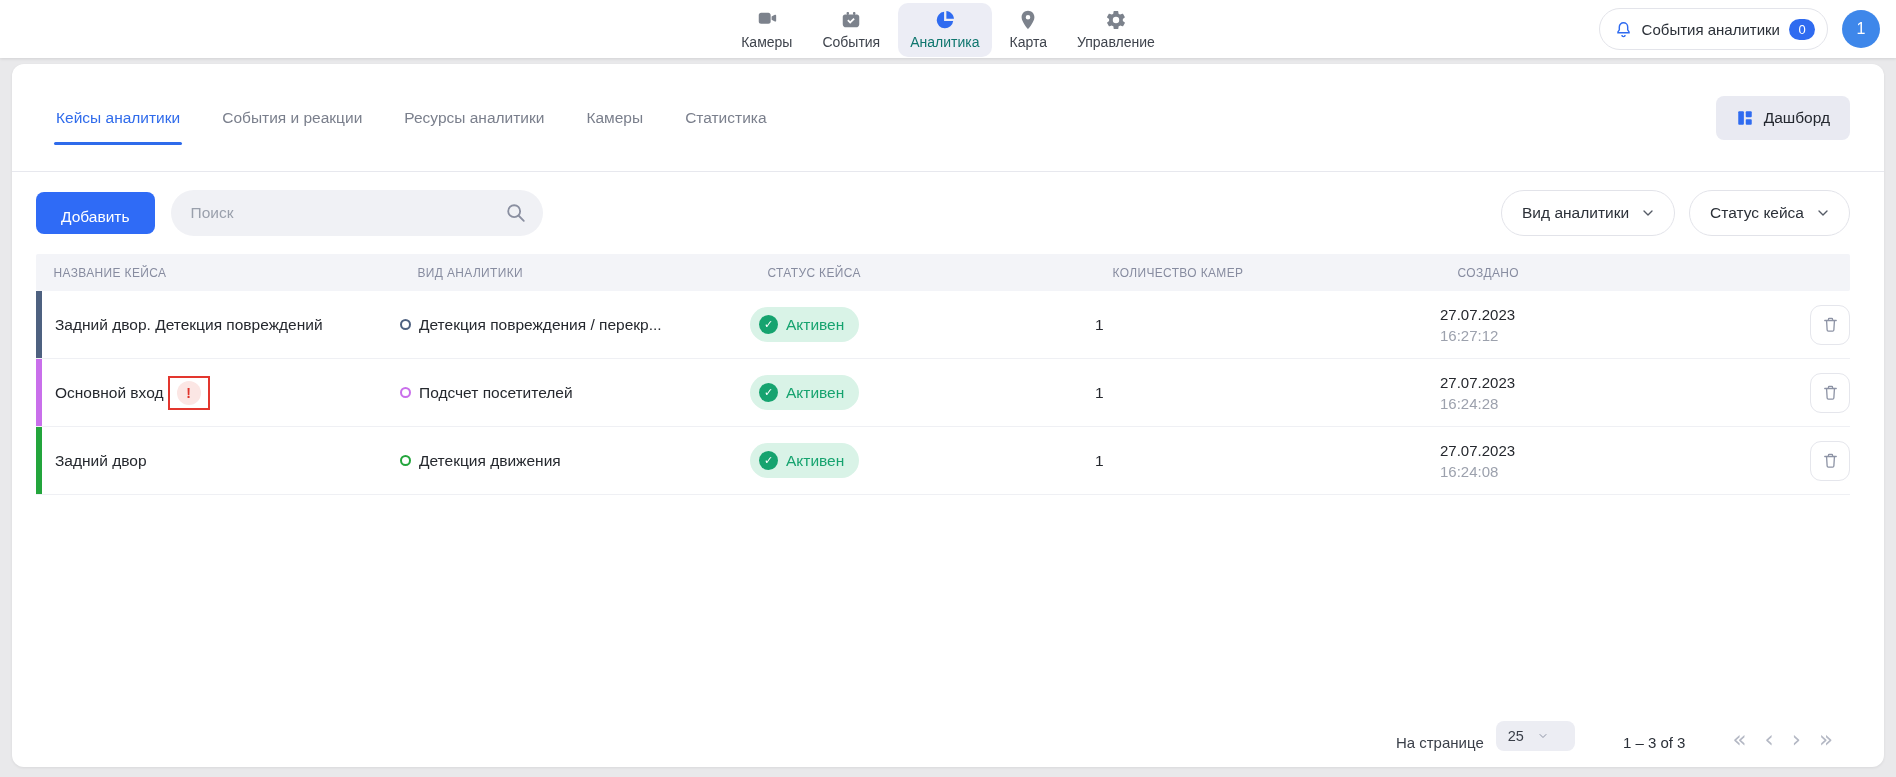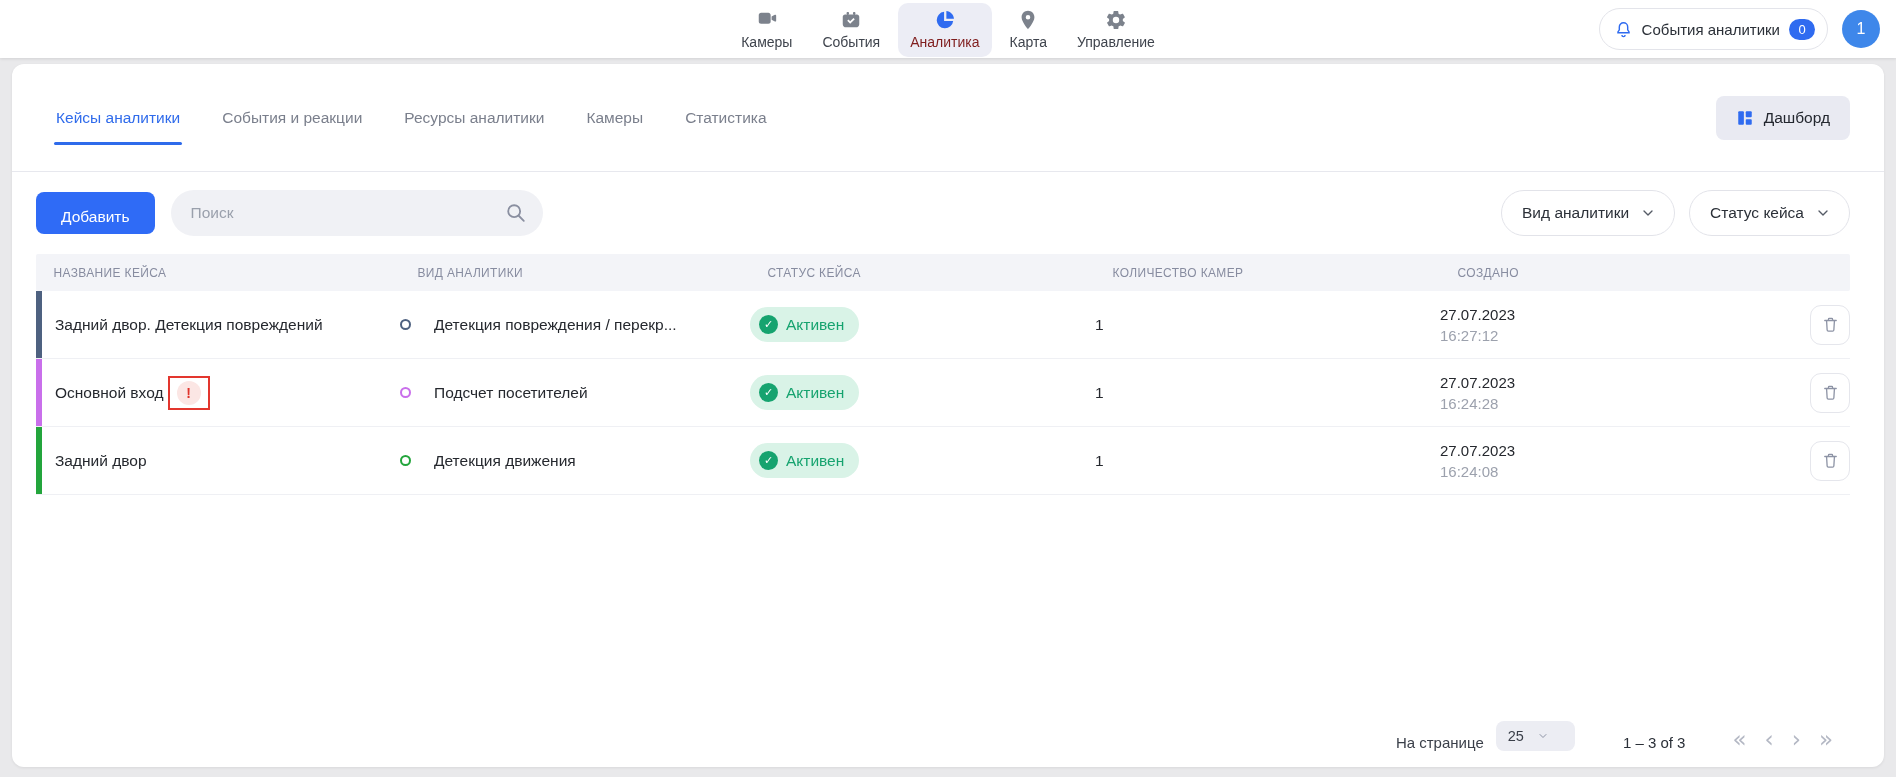--- a/index.html
+++ b/index.html
@@ -9,21 +9,21 @@
   
   .topbar { position:relative; height:58px; background:#fff;
     box-shadow:0 1px 3px rgba(0,0,0,.10); display:flex; align-items:center; justify-content:center; z-index:5; }
   .nav { display:flex; align-items:stretch; gap:6px; height:54px; margin-top:2px; }
   .nav-item { display:flex; flex-direction:column; align-items:center; justify-content:center;
     gap:3px; padding:4px 12px 6px; border-radius:10px; cursor:pointer;
     font-size:14px; color:#3f444d; }
   .nav-item svg { width:22px; height:22px; fill:#7c828c; }
   .nav-item.active { background:#ecedf5; }
   .nav-item.active svg { fill:#2f6bf0; }
-  .nav-item.active span { color:#7f1d1d; }
+  .nav-item.active span { color:#0f766e; }
   .topbar-right { position:absolute; right:16px; top:0; height:58px; display:flex; align-items:center; gap:14px; }
   .events-btn { display:flex; align-items:center; gap:9px; border:1px solid #e3e4ea; border-radius:22px;
     background:#fff; height:42px; padding:0 12px 0 14px; font-size:15px; color:#2b3038; cursor:pointer; }
   .events-btn svg { width:19px; height:19px; stroke:#2f6bf0; fill:none; stroke-width:1.8; }
   .events-badge { background:#2f6bf0; color:#fff; border-radius:11px; min-width:26px; height:21px;
     display:flex; align-items:center; justify-content:center; font-size:13px; padding:0 8px; }
   .avatar { width:38px; height:38px; border-radius:50%; background:#3e87ea; color:#fff;
     display:flex; align-items:center; justify-content:center; font-size:16px; cursor:pointer; }
 
   
@@ -65,21 +65,21 @@
   .thead { background:#f3f4f8; border-radius:2px; height:37px;
     font-size:13px; color:#878ca0; letter-spacing:.4px; }
   .thead > div { padding-left:19px; transform:scaleX(.92); transform-origin:left; white-space:nowrap; }
   .trow { height:68px; border-bottom:1px solid #eff0f4; position:relative; }
   .accent-bar { position:absolute; left:0; top:0; bottom:0; width:6px; }
   .cell-name { padding-left:19px; font-size:15.5px; display:flex; align-items:center; gap:2px; white-space:nowrap; overflow:hidden; }
   .warn-outline { display:inline-flex; align-items:center; justify-content:center;
     border:2px solid #e3362e; padding:3px 7px; margin-left:2px; }
   .warn-circle { width:24px; height:24px; border-radius:50%; background:#fbe6e4; color:#e0342c;
     font-size:14px; font-weight:bold; display:flex; align-items:center; justify-content:center; }
-  .cell-type { display:flex; align-items:center; gap:23px; font-size:15.5px; }
+  .cell-type { display:flex; align-items:center; gap:8px; font-size:15.5px; }
   .ring { width:11px; height:11px; border-radius:50%; border:2.5px solid #777; flex:0 0 auto; }
   .status-badge { display:inline-flex; align-items:center; gap:8px; background:#d9f3e7; color:#16a36f;
     border-radius:18px; height:35px; padding:0 15px 0 9px; font-size:15.5px; }
   .status-check { width:19px; height:19px; border-radius:50%; background:#16a36f; color:#fff;
     font-size:11px; display:flex; align-items:center; justify-content:center; }
   .cell-cams { font-size:15.5px; }
   .cell-created .d1 { font-size:15px; color:#25282e; }
   .cell-created .d2 { font-size:15px; color:#9ca1ad; margin-top:4px; }
   .cell-actions { display:flex; justify-content:flex-end; }
   .trash-btn { width:40px; height:40px; border:1px solid #e5e6ec; border-radius:11px; background:#fff;

